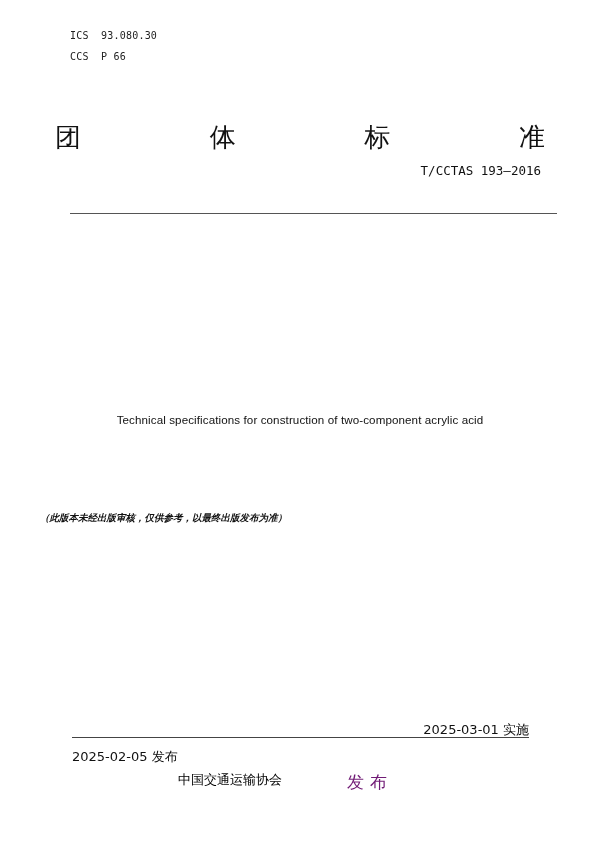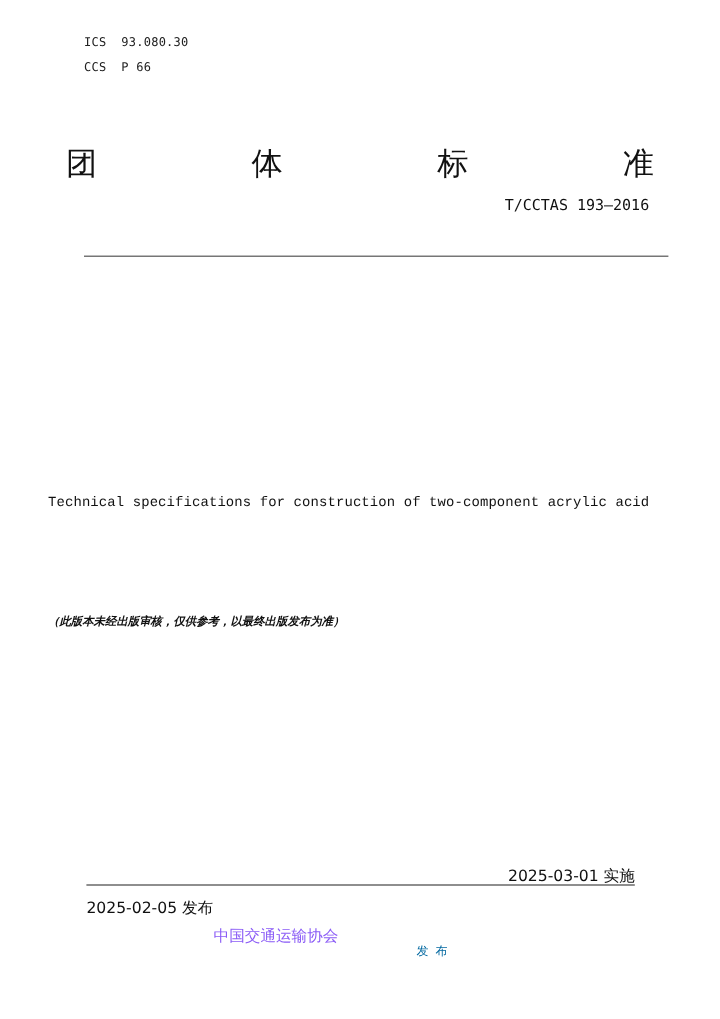--- a/index.html
+++ b/index.html
@@ -64,21 +64,22 @@
       font-size: 25px;
       line-height: 34px;
       color: #111;
       letter-spacing: 0.5px;
     }
 
     #title-en {
       left: 40px;
       top: 410px;
       width: 520px;
-      font-family: Liberation Mono, monospace;
+      text-align: center;
+      font-family: Liberation Sans, sans-serif;
       font-size: 11.6px;
       line-height: 20px;
       color: #111;
       letter-spacing: 0.1px;
     }
 
     #notice {
       left: 40px;
       top: 512px;
       width: 520px;
@@ -102,32 +103,31 @@
       top: 737px;
       width: 457px;
       height: 0;
       border-top: 1px solid #444;
     }
 
     #publisher {
       left: 178px;
       top: 771px;
       font-size: 13px;
-      color: #8b5cf6;
+      color: #000000;
       white-space: pre;
       text-align: center;
     }
     #publisher-action {
       left: 347px;
       top: 771px;
-      font-size: 10px;
-      color: #0369a1;
+      font-size: 17px;
+      color: #701a75;
       letter-spacing: 6px;
       white-space: pre;
-      margin-top: 15px;
     }
   </style>
 </head>
 <body>
 
 <div class="abs meta-line" id="ics">ICS  93.080.30</div>
 <div class="abs meta-line" id="ccs">CCS  P 66</div>
 
 <div class="abs" id="std-type">
   <span>团</span>

